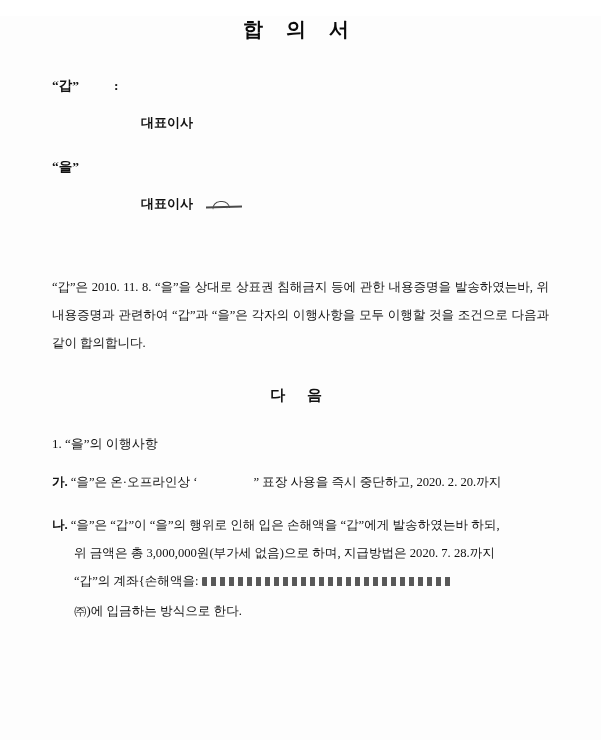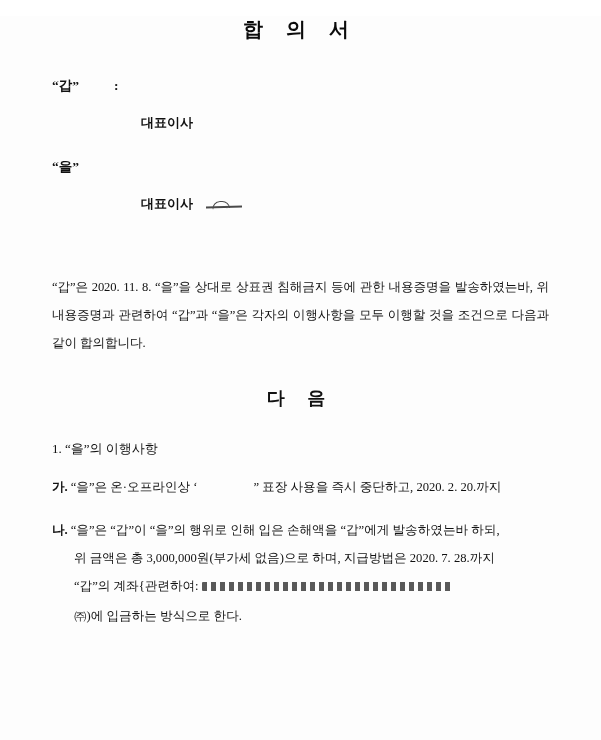--- a/index.html
+++ b/index.html
@@ -104,21 +104,21 @@
   .body-para {
     margin-top: 6px;
     font-size: 12.6px;
     line-height: 2.25;
     text-align: justify;
     letter-spacing: -0.1px;
   }
   .center-heading {
     text-align: center;
     font-weight: bold;
-    font-size: 18px;
+    font-size: 15px;
     letter-spacing: 9px;
     margin-top: 28px;
     margin-bottom: 6px;
   }
   .section-title {
     margin-top: 30px;
     font-size: 13px;
     font-weight: normal;
     letter-spacing: 0px;
   }
@@ -192,30 +192,30 @@
       <span class="rep-label">대표이사</span>
       <span class="rep-name">
         <span class="redacted-scribble"></span>
       </span>
     </div>
 
   </div>
 
   <div class="spacer-1"></div>
 
-  <div class="body-para">“갑”은 2020. 11. 8. “을”을 상대로 상표권 침해금지 등에 관한 내용증명을 발송하였는바, 위 내용증명과 관련하여 “갑”과 “을”은 각자의 이행사항을 모두 이행할 것을 조건으로 다음과 같이 합의합니다.</div>
+  <div class="body-para">“갑”은 2010. 11. 8. “을”을 상대로 상표권 침해금지 등에 관한 내용증명을 발송하였는바, 위 내용증명과 관련하여 “갑”과 “을”은 각자의 이행사항을 모두 이행할 것을 조건으로 다음과 같이 합의합니다.</div>
 
   <div class="center-heading">다    음</div>
 
   <div class="section-title">1. “을”의 이행사항</div>
 
   <div class="clause">
     <span class="clause-marker">가.</span><span>“을”은 온·오프라인상 ‘</span><span class="blank-inline"></span><span>” 표장 사용을 즉시 중단하고, 2020. 2. 20.까지</span>
   </div>
 
   <div class="clause">
     <span class="clause-marker">나.</span><span>“을”은 “갑”이 “을”의 행위로 인해 입은 손해액을 “갑”에게 발송하였는바 하되,</span>
     <span class="clause-cont">위 금액은 총 3,000,000원(부가세 없음)으로 하며, 지급방법은 2020. 7. 28.까지</span>
-    <span class="clause-cont"><span>“갑”의 계좌{관련하여:</span> <span class="redacted-bar acct-redact"></span></span>
+    <span class="clause-cont"><span>“갑”의 계좌{손해액을:</span> <span class="redacted-bar acct-redact"></span></span>
     <span class="tail">㈜)에 입금하는 방식으로 한다.</span>
   </div>
 
 </div>
 
 </body></html>

